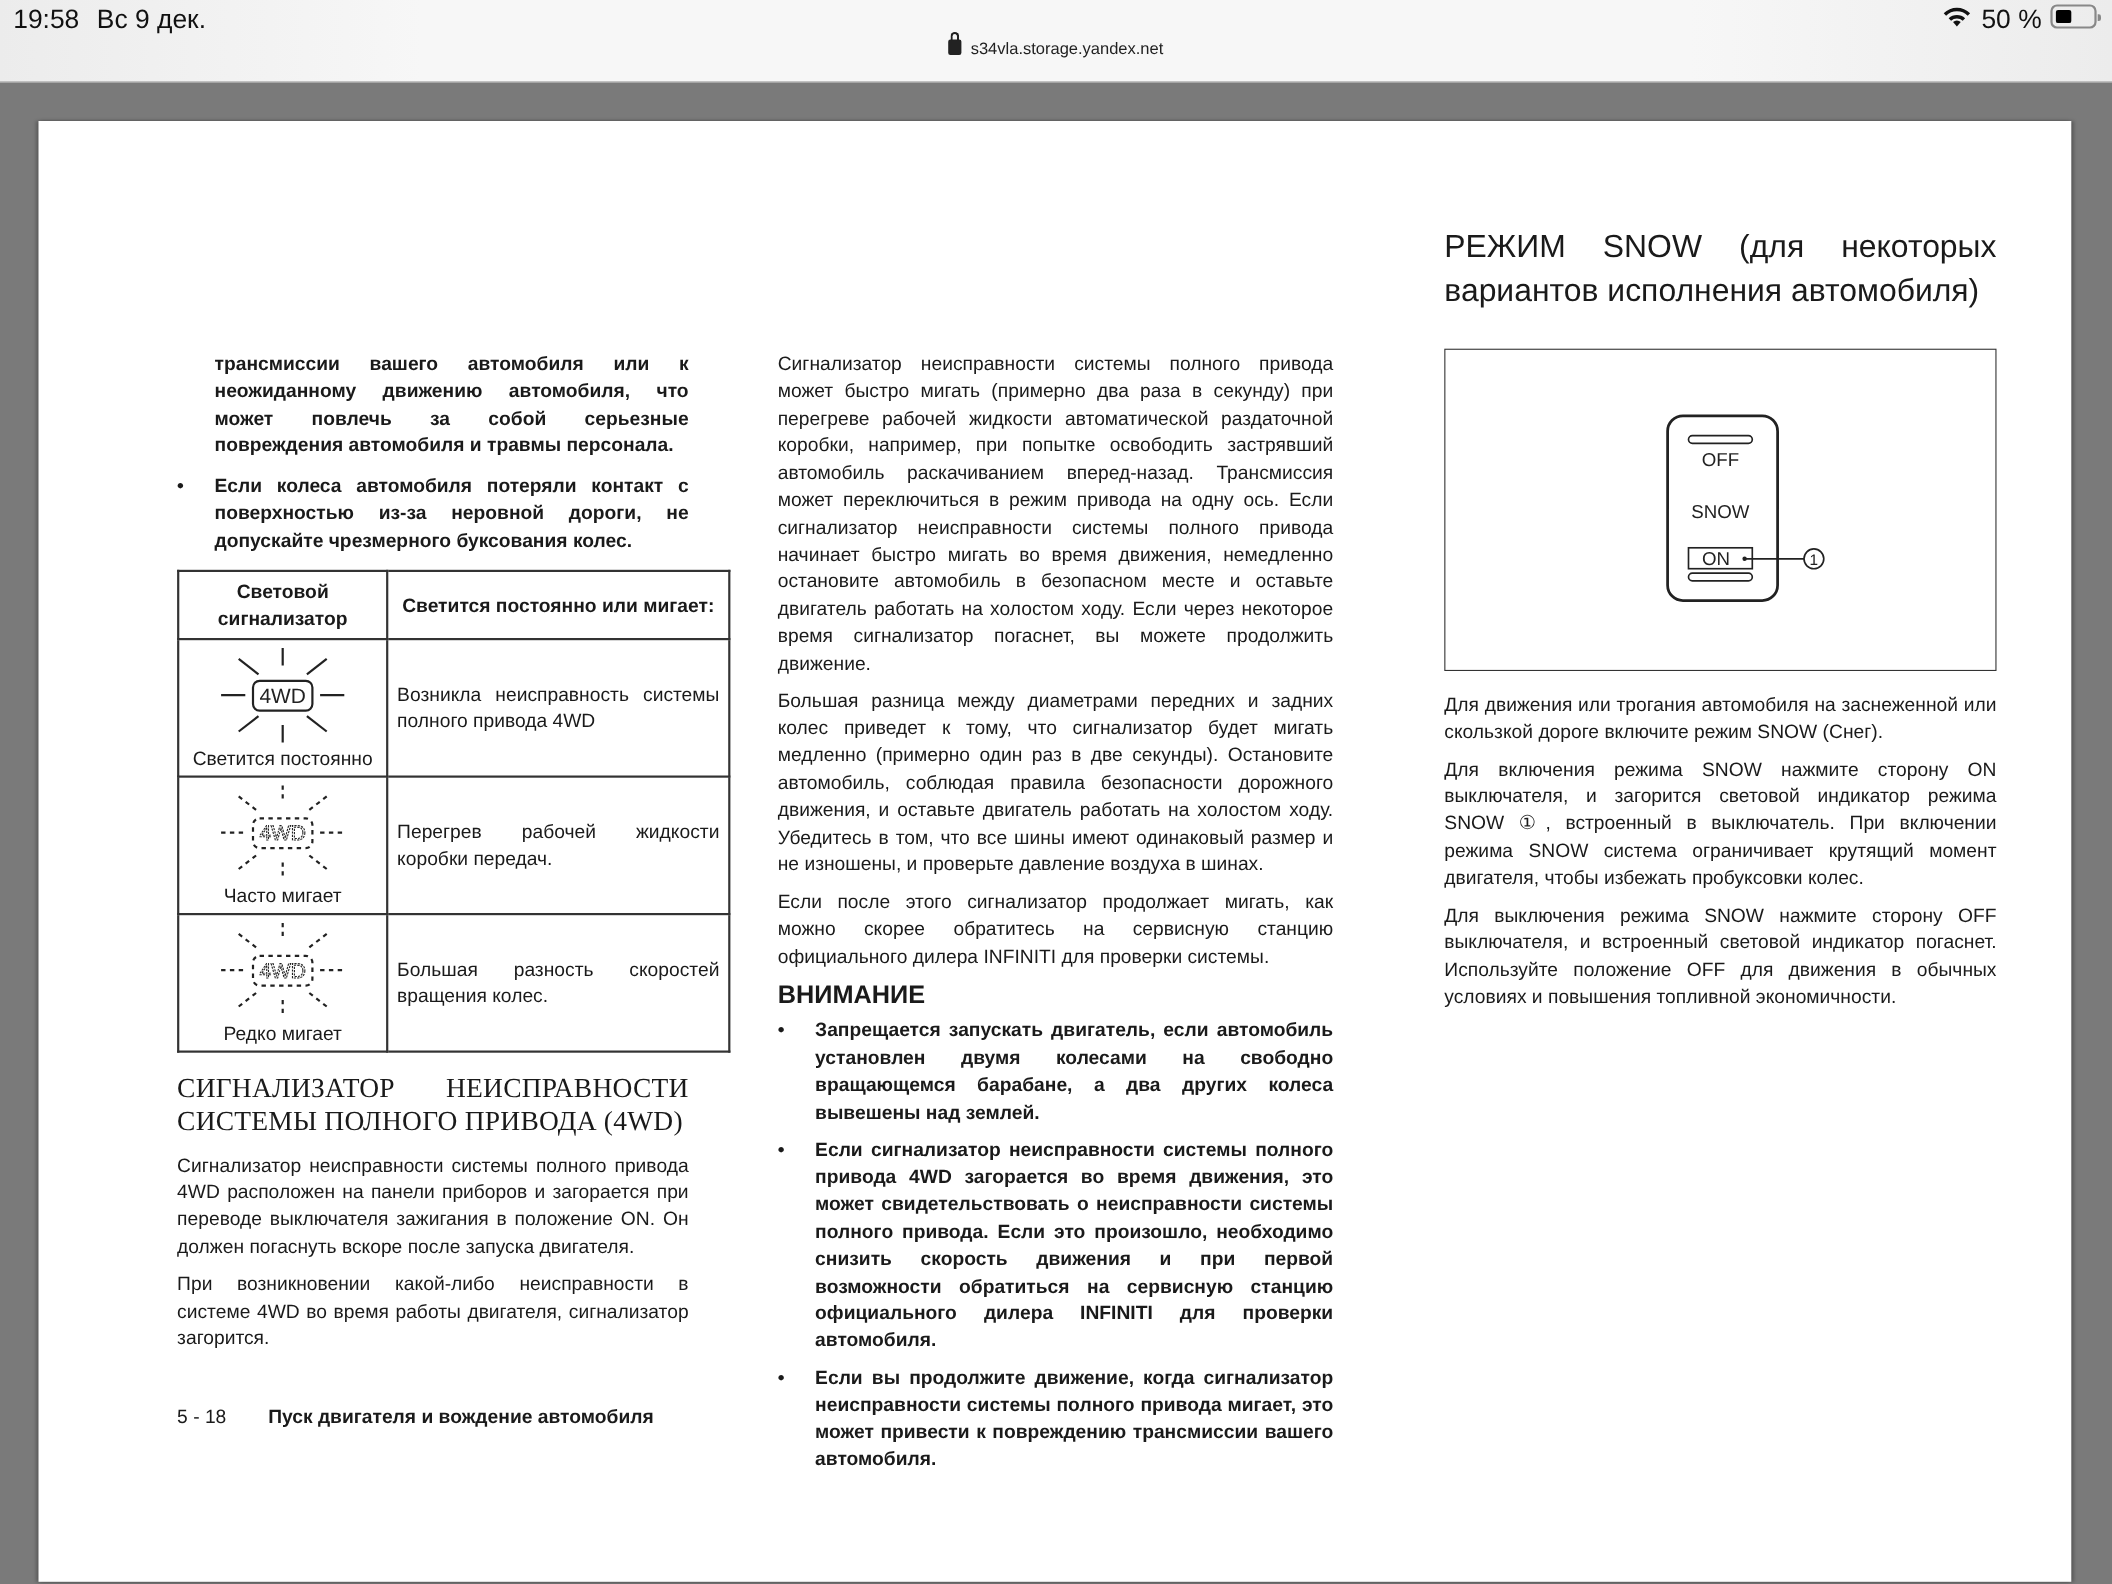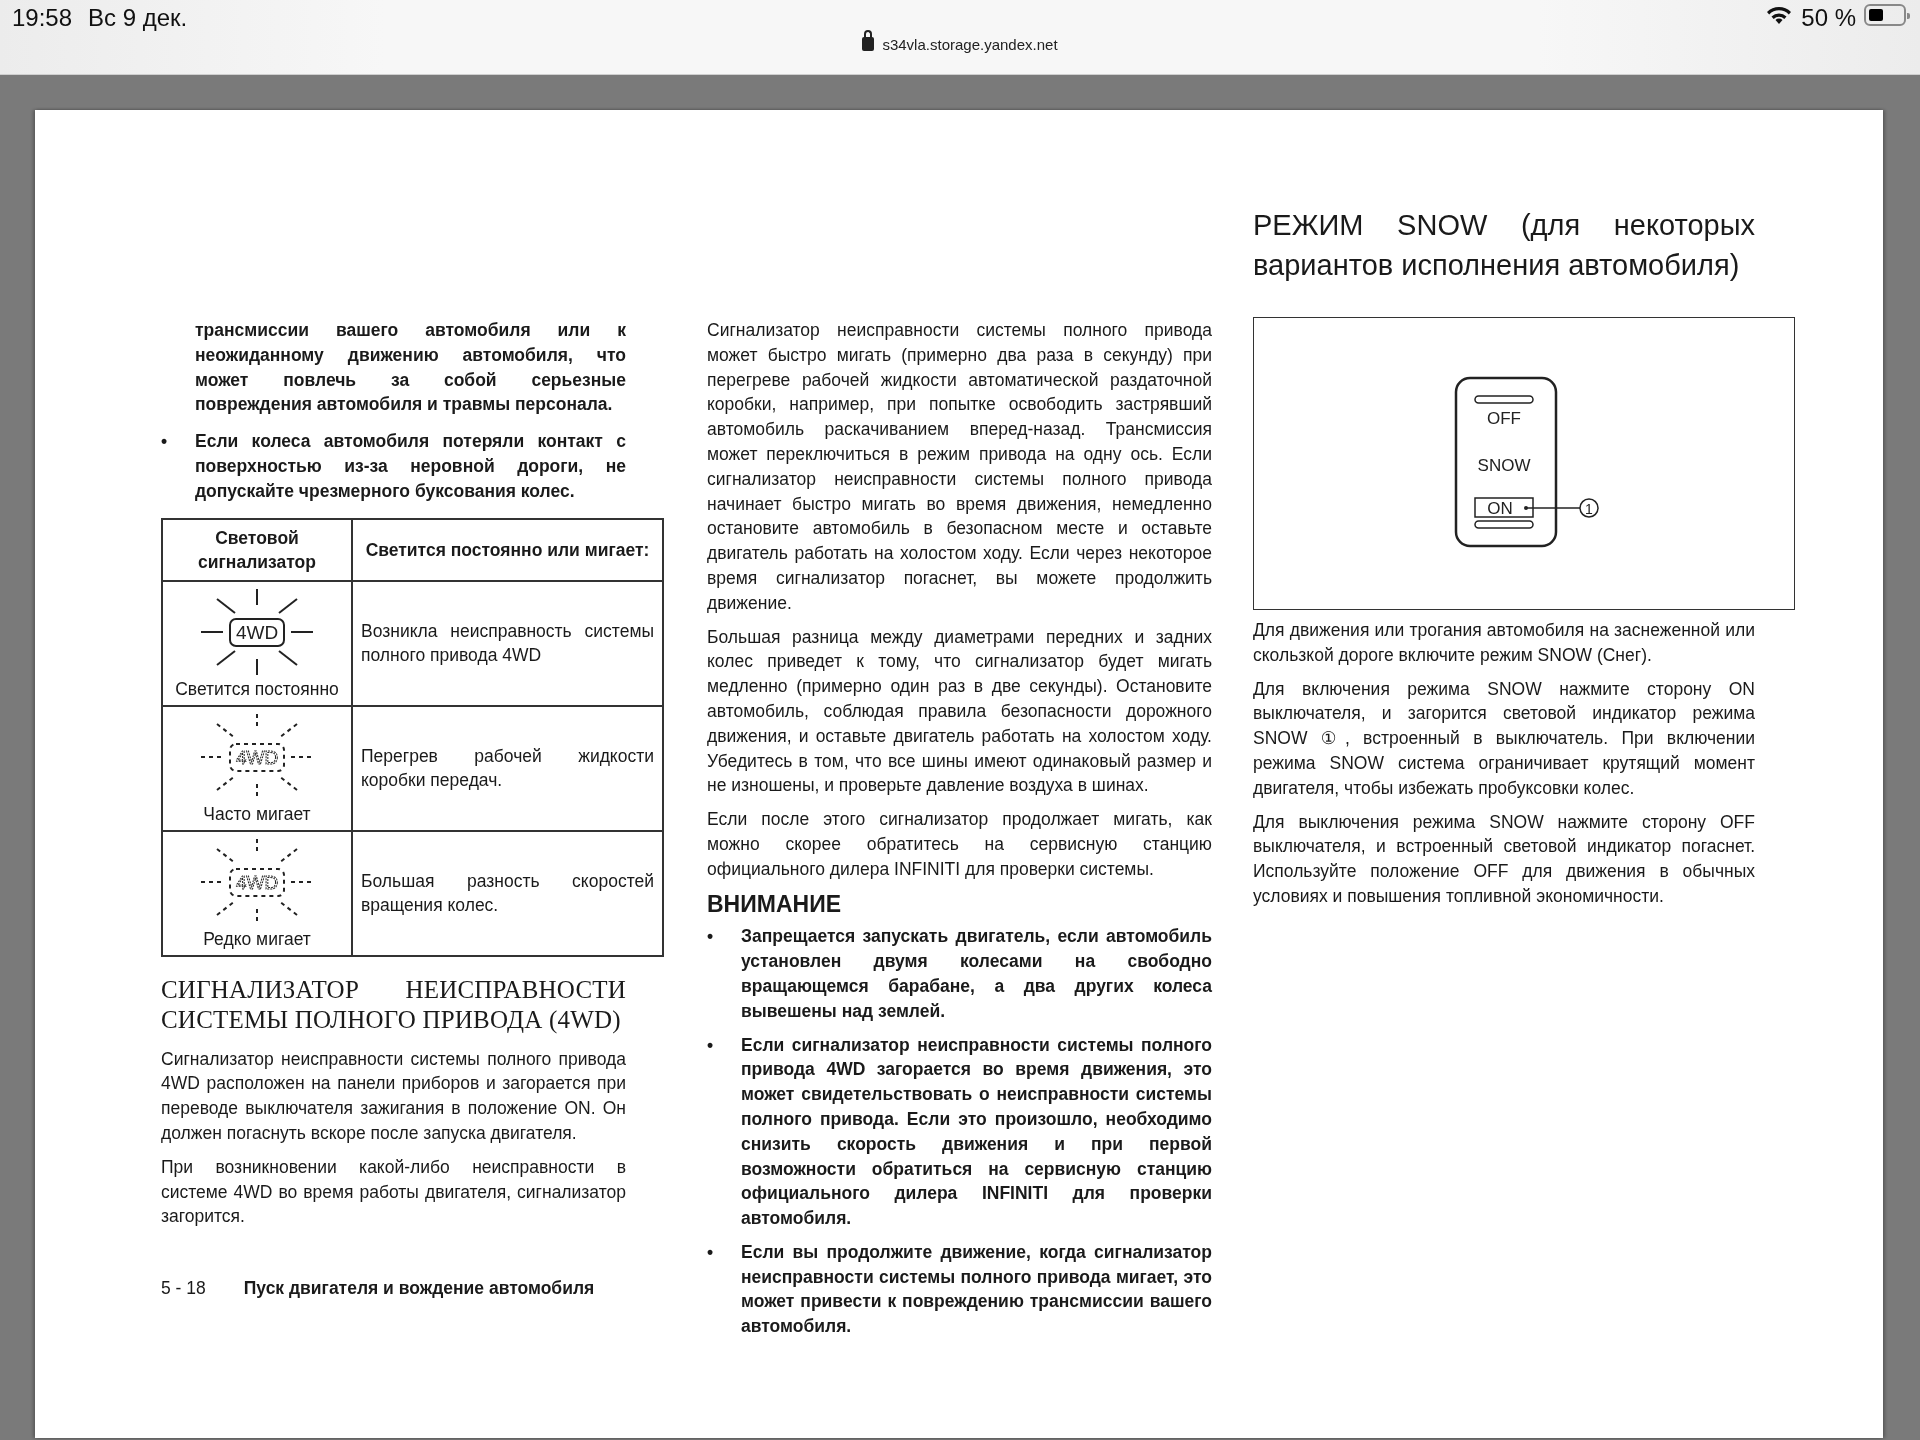--- a/index.html
+++ b/index.html
@@ -51,21 +51,21 @@
 
   
   .page {
     position: absolute; left: 35px; top: 110px; width: 1848px; height: 1328px;
     background: #fff;
     box-shadow: -2px 0 3px rgba(0,0,0,0.25), 2px 0 3px rgba(0,0,0,0.25);
   }
   .col { position: absolute; font-size: 17.5px; line-height: 24.8px; text-align: justify; }
   .col-left { left: 126px; top: 208px; width: 465px; }
   .col-mid  { left: 672px; top: 208px; width: 505px; }
-  .col-right{ left: 1218px; top: 95px; width: 502px; }
+  .col-right{ left: 1278px; top: 95px; width: 502px; }
   .cont-para { padding-left: 34px; font-weight: bold; margin-bottom: 12px; }
   .bullet-item { position: relative; padding-left: 34px; margin-bottom: 9px; font-weight: bold; }
   .bullet-item .bullet {
     position: absolute; left: 0; top: 0; font-weight: bold;
   }
   p.body { margin-bottom: 9px; }
 
   
   table.signal-table {
     border-collapse: collapse; width: 503px; margin-top: 14px;
@@ -90,22 +90,22 @@
   .page-footer {
     position: absolute; left: 126px; top: 1168px; font-size: 17.5px;
     display: flex; gap: 38px;
   }
   .footer-chapter { font-weight: bold; }
 
   h2.snow-title {
     font-size: 29px; font-weight: normal; line-height: 40px; margin-bottom: 32px;
   }
   .figure-box {
-    width: 542px; height: 293px; border: 1.5px solid #333; position: relative;
-    margin-bottom: 8px;
+    width: 502px; height: 293px; border: 1.5px solid #333; position: relative;
+    margin-bottom: 18px;
   }
   .figure-box svg { position: absolute; left: 0; top: 0; }
 </style>
 </head>
 <body>
 
 <div class="status-bar">
   <div class="status-time">
     <span>19:58</span><span class="status-date">Вс 9 дек.</span>
   </div>

